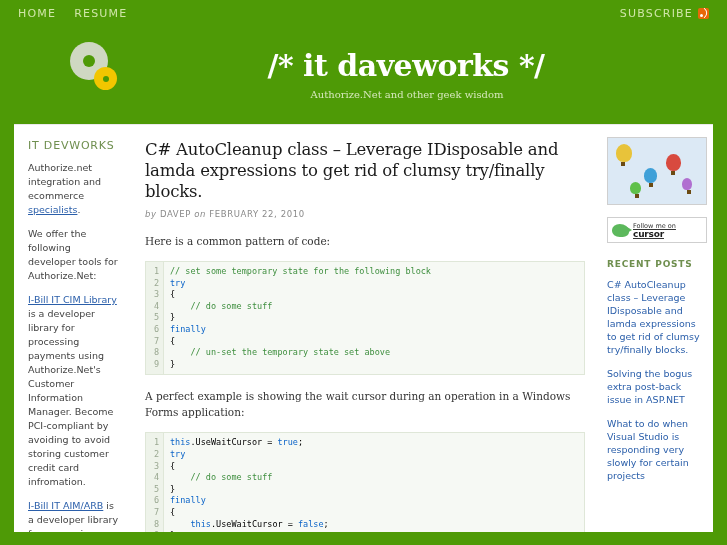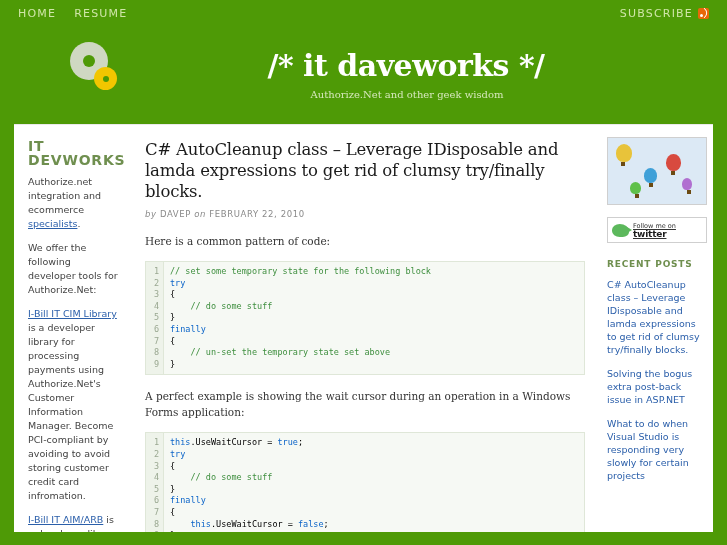--- a/index.html
+++ b/index.html
@@ -138,25 +138,25 @@
   }
   .sidebar-left {
     width: 115px;
     padding: 14px 10px 10px 14px;
     font-size: 9.5px;
     line-height: 14px;
     color: #444;
   }
   .sidebar-left h4 {
     margin: 0 0 8px 0;
-    font-size: 14px;
+    font-size: 11px;
     letter-spacing: 0.8px;
     color: #6f8f4f;
     text-transform: uppercase;
-    font-weight: bold;
+    font-weight: normal;
   }
   .sidebar-left p { margin: 8px 0 10px 0; }
   .sidebar-left a { color: #2b5faa; text-decoration: underline; }
   .main {
     flex: 1;
     padding: 14px 16px 10px 16px;
     min-width: 0;
   }
   .post-title {
     margin: 0;
@@ -366,21 +366,21 @@
         <span class="balloon b2"></span>
         <span class="balloon b3"></span>
         <span class="balloon b4"></span>
         <span class="balloon b5"></span>
       </div>
 
       <div class="twitter-btn">
         <span class="tw-bird"></span>
         <span class="tw-text">
           <span>Follow me on</span>
-          <b>twitter</b>
+          <b>cursor</b>
         </span>
       </div>
 
       <h4>Recent Posts</h4>
       <ul class="recent-list">
         <li>
           <a href="#">C# AutoCleanup class – Leverage IDisposable and lamda expressions to get rid of clumsy try/finally blocks.</a>
         </li>
         <li>
           <a href="#">Solving the bogus extra post-back issue in ASP.NET</a>

